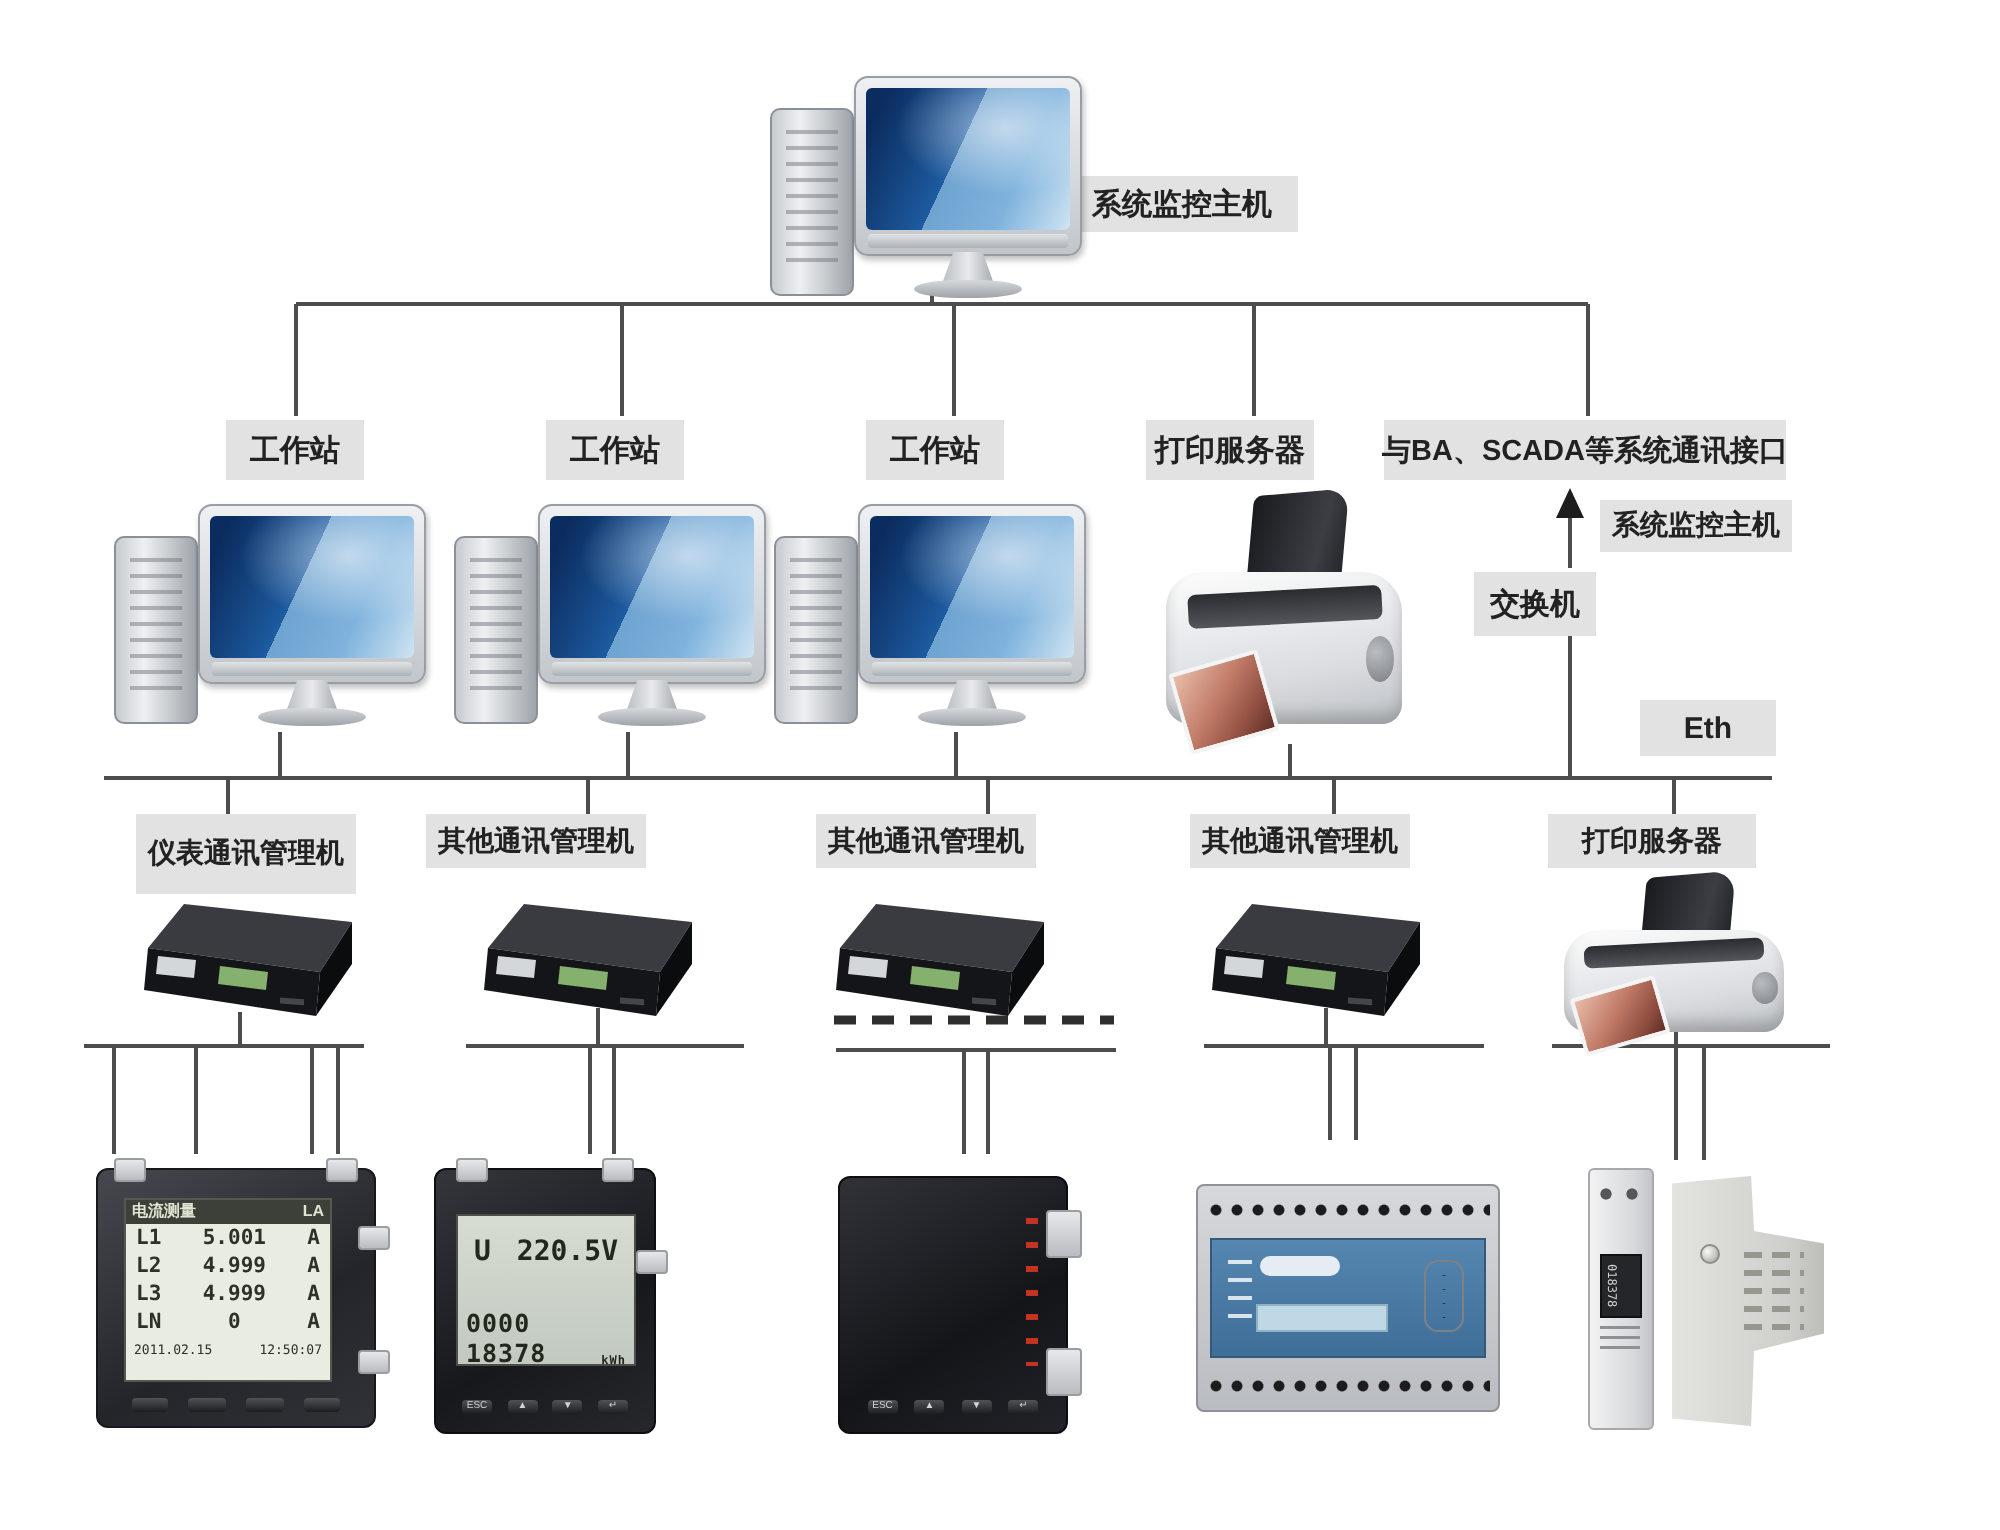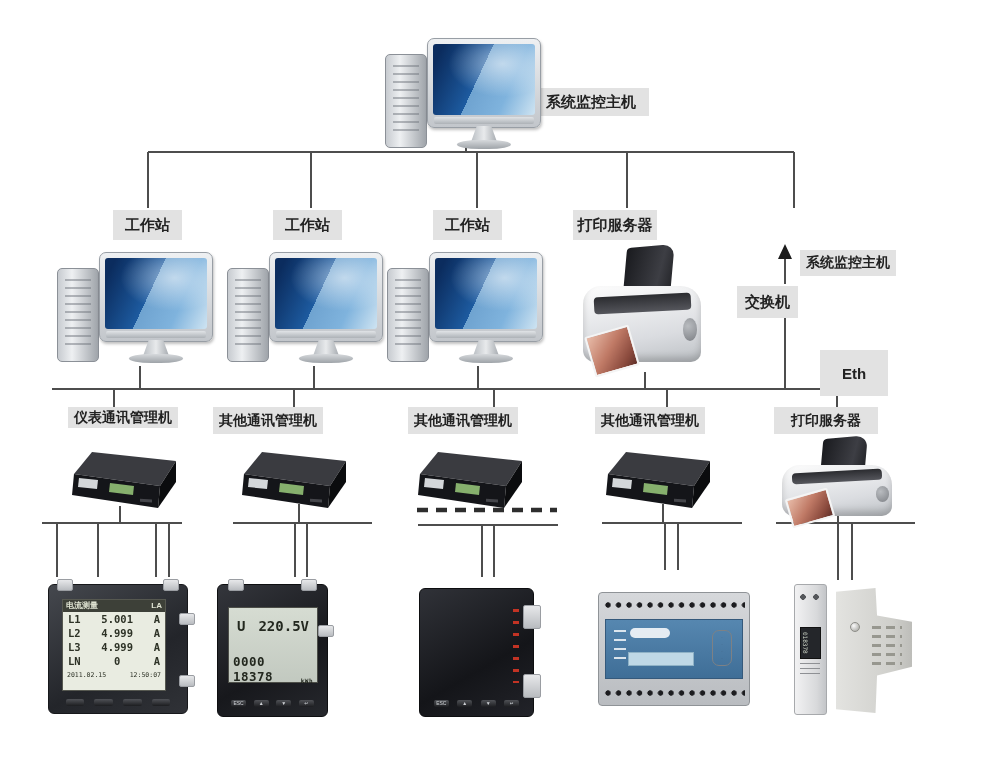--- a/index.html
+++ b/index.html
@@ -162,24 +162,25 @@
     </g>
     <line x1="417" y1="510" x2="557" y2="510" stroke="#2e2e2e" stroke-width="4.5" stroke-dasharray="11 8"></line>
     <polygon points="785,244 778,259 792,259" fill="#1d1d1d"></polygon>
   </svg>
 
   <div class="lbl" style="left:533px;top:88px;width:116px;height:28px;">系统监控主机</div>
   <div class="lbl" style="left:113px;top:210px;width:69px;height:30px;">工作站</div>
   <div class="lbl" style="left:273px;top:210px;width:69px;height:30px;">工作站</div>
   <div class="lbl" style="left:433px;top:210px;width:69px;height:30px;">工作站</div>
   <div class="lbl" style="left:573px;top:210px;width:84px;height:30px;">打印服务器</div>
+  <div class="lbl" style="left:692px;top:210px;width:201px;height:30px;font-size:14.5px;">与BA、SCADA等系统通讯接口</div>
   <div class="lbl" style="left:800px;top:250px;width:96px;height:26px;font-size:14px;">系统监控主机</div>
   <div class="lbl" style="left:737px;top:286px;width:61px;height:32px;">交换机</div>
-  <div class="lbl" style="left:820px;top:350px;width:68px;height:46px;">Eth</div>
-  <div class="lbl" style="left:68px;top:407px;width:110px;height:21px;font-size:14px;">仪表通讯管理机</div>
+  <div class="lbl" style="left:820px;top:350px;width:68px;height:28px;">Eth</div>
+  <div class="lbl" style="left:68px;top:407px;width:110px;height:40px;font-size:14px;">仪表通讯管理机</div>
   <div class="lbl" style="left:213px;top:407px;width:110px;height:27px;font-size:14px;">其他通讯管理机</div>
   <div class="lbl" style="left:408px;top:407px;width:110px;height:27px;font-size:14px;">其他通讯管理机</div>
   <div class="lbl" style="left:595px;top:407px;width:110px;height:27px;font-size:14px;">其他通讯管理机</div>
   <div class="lbl" style="left:774px;top:407px;width:104px;height:27px;font-size:14px;">打印服务器</div>
 
   <div class="computer" style="left:383px;top:38px;">
     <div class="tower">
         <div class="tower-vents"></div>
       </div>
     <div class="monitor">

